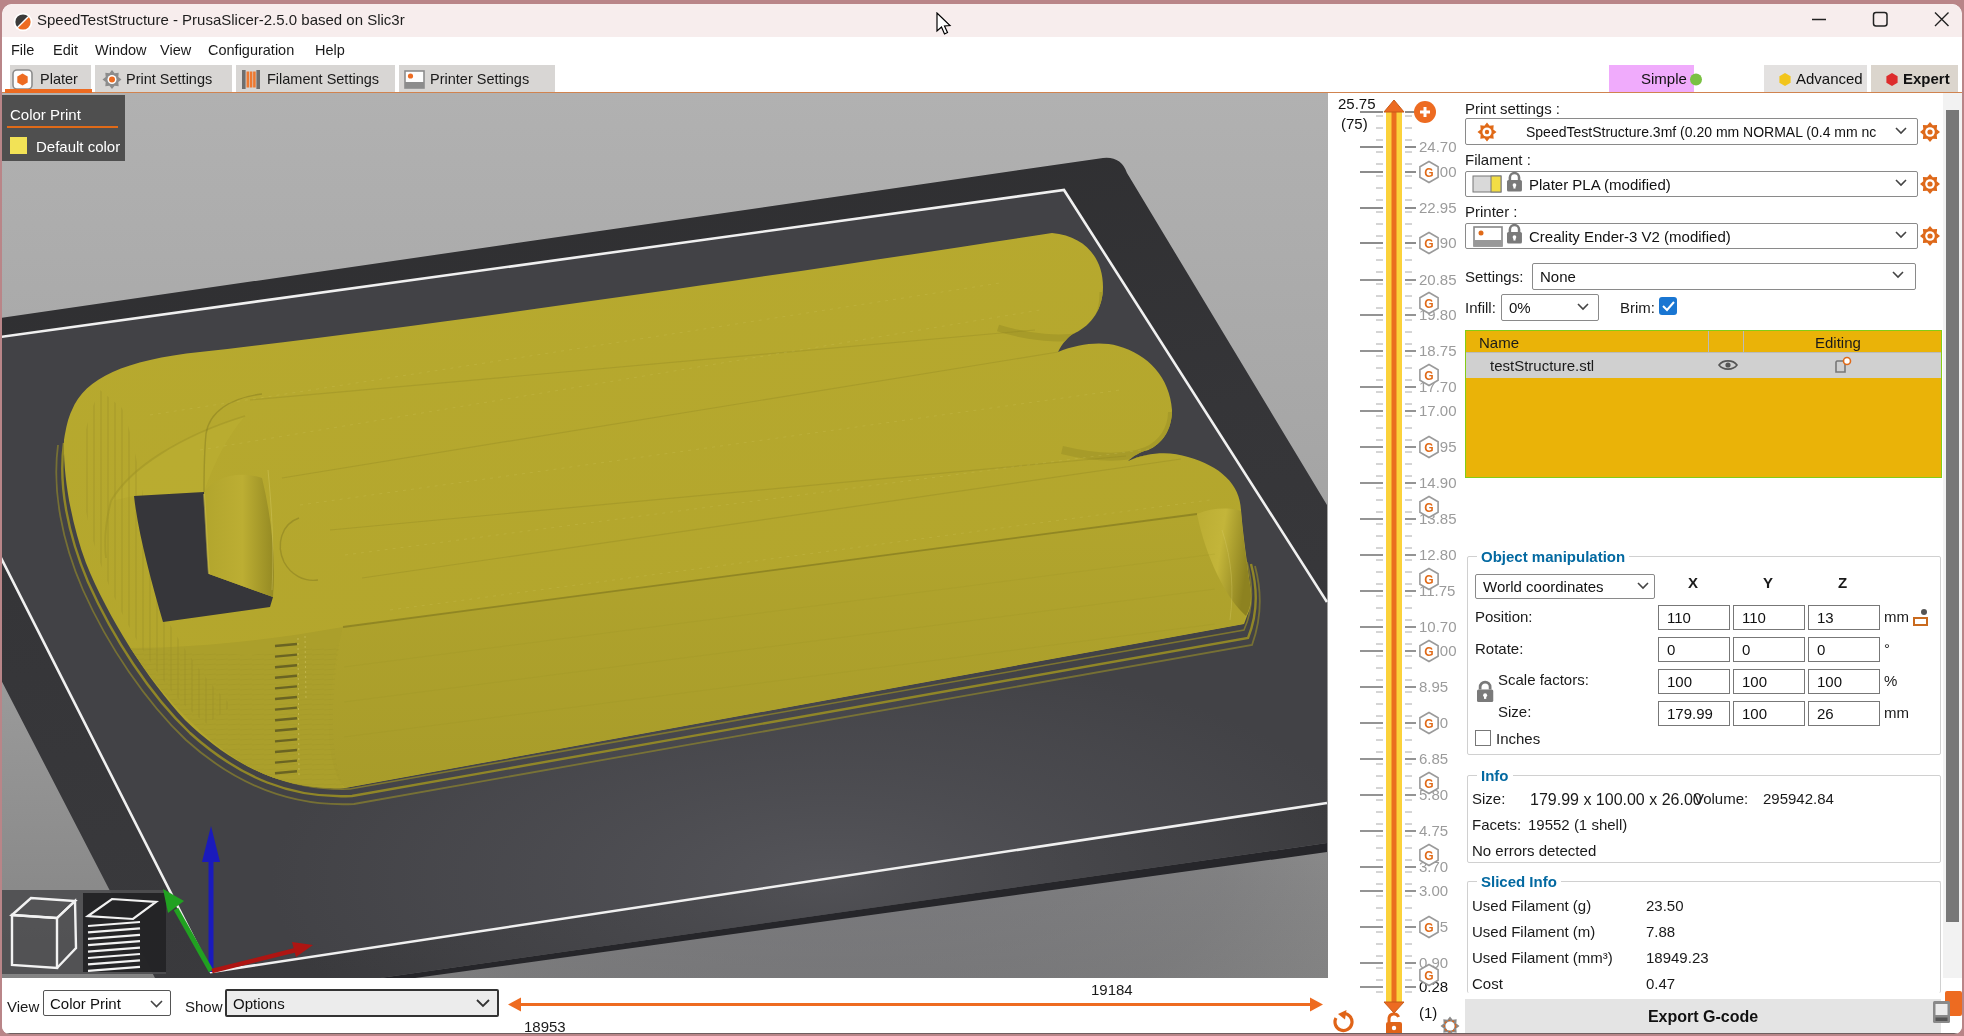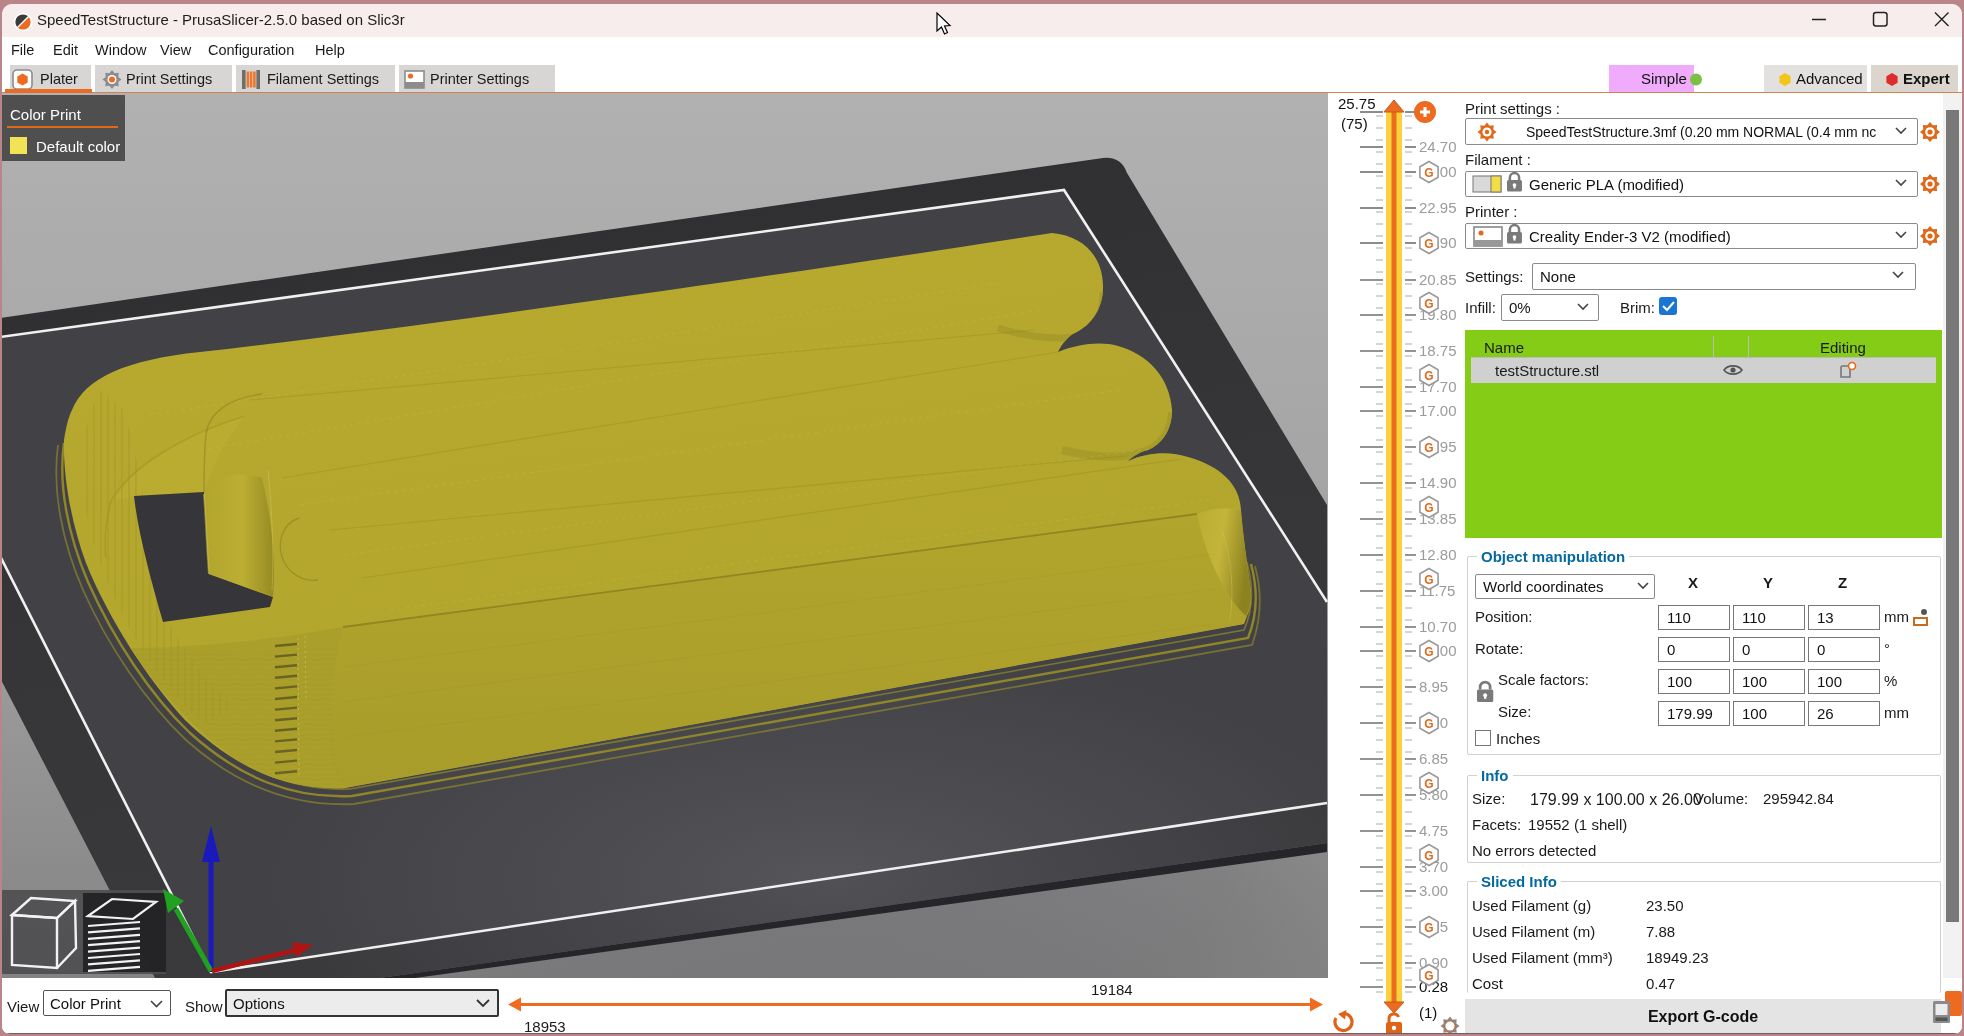--- a/index.html
+++ b/index.html
@@ -526,21 +526,21 @@
         <text x="17" y="838.5" font-size="12" font-weight="bold" fill="#e06a18" text-anchor="middle" font-family="Liberation Sans, sans-serif">G</text>
         <polygon points="17.0,871.5 26.1,876.8 26.1,887.2 17.0,892.5 7.9,887.2 7.9,876.8" fill="#fff" stroke="#9a9a9a" stroke-width="1.6"></polygon>
         <text x="17" y="886.5" font-size="12" font-weight="bold" fill="#e06a18" text-anchor="middle" font-family="Liberation Sans, sans-serif">G</text>
       </svg>
   <div class="lbl" style="left:1465px;top:100px">Print settings :</div>
 <div class="lbl" style="left:1465px;top:151px">Filament :</div>
 <div class="lbl" style="left:1465px;top:203px">Printer :</div>
 <div class="combo" style="left:1465px;top:118px;width:453px;height:27px"></div>
 <div class="ctext lbl" style="left:1526px;top:124px;width:366px;font-size:14px">SpeedTestStructure.3mf (0.20 mm NORMAL (0.4 mm nc</div>
 <div class="combo" style="left:1465px;top:171px;width:453px;height:26px"></div>
-<div class="ctext lbl" style="left:1529px;top:176px">Generic PLA (modified)</div>
+<div class="ctext lbl" style="left:1529px;top:176px">Plater PLA (modified)</div>
 <div class="combo" style="left:1465px;top:223px;width:453px;height:26px"></div>
 <div class="ctext lbl" style="left:1529px;top:228px">Creality Ender-3 V2 (modified)</div>
 <div class="lbl" style="left:1465px;top:268px">Settings:</div>
 <div class="combo" style="left:1532px;top:263px;width:384px;height:27px"></div>
 <div class="ctext lbl" style="left:1540px;top:268px">None</div>
 <div class="lbl" style="left:1465px;top:299px">Infill:</div>
 <div class="combo" style="left:1501px;top:294px;width:98px;height:27px"></div>
 <div class="ctext lbl" style="left:1509px;top:299px">0%</div>
 <div class="lbl" style="left:1620px;top:299px">Brim:</div>
 <svg style="position:absolute;left:1460px;top:93px" width="504" height="941" viewBox="0 0 504 941">
@@ -578,21 +578,21 @@
           <path d="M2.875,6.8999999999999995 V4.6 a4.6,4.6 0 0 1 9.2,0 V6.8999999999999995" fill="none" stroke="#7a7a7a" stroke-width="2.53"></path>
           <circle cx="7.475" cy="12.075" r="1.8399999999999999" fill="#fff"></circle>
           <rect x="6.4399999999999995" y="12.075" width="2.07" height="3.4499999999999997" fill="#fff"></rect>
         </g>
         <rect x="14" y="134" width="28" height="19" fill="#fff" stroke="#888" stroke-width="1.6"></rect>
         <rect x="14" y="147" width="28" height="6" fill="#999"></rect>
         <circle cx="21" cy="140" r="2.5" fill="#e06a18"></circle>
         <rect x="199" y="204" width="18" height="18" rx="3" fill="#1976d2"></rect>
         <path d="M203,213 l4,4 l7,-8" stroke="#fff" stroke-width="2" fill="none"></path>
       </svg>
-<div style="position:absolute;left:1465px;top:330px;width:477px;height:208px;border:6px solid #84cc16;background:#84cc16">
+<div style="position:absolute;left:1465px;top:330px;width:477px;height:148px;border:1px solid #84cc16;background:#eab308">
         <div style="position:absolute;left:0;top:0;width:100%;height:22px;border-bottom:1px solid #bbb">
           <div class="lbl" style="left:13px;top:3px">Name</div>
           <div class="lbl" style="left:349px;top:3px">Editing</div>
           <div style="position:absolute;left:242px;top:0;width:1px;height:22px;background:#bbb"></div>
           <div style="position:absolute;left:277px;top:0;width:1px;height:22px;background:#bbb"></div>
         </div>
         <div style="position:absolute;left:0;top:22px;width:100%;height:25px;background:#d0d0d0">
           <div class="lbl" style="left:24px;top:4px">testStructure.stl</div>
           <svg style="position:absolute;left:252px;top:4px" width="20" height="16" viewBox="0 0 20 16">
             <path d="M1,8 C5,2.5 15,2.5 19,8 C15,13.5 5,13.5 1,8 Z" fill="none" stroke="#555" stroke-width="1.6"></path>

